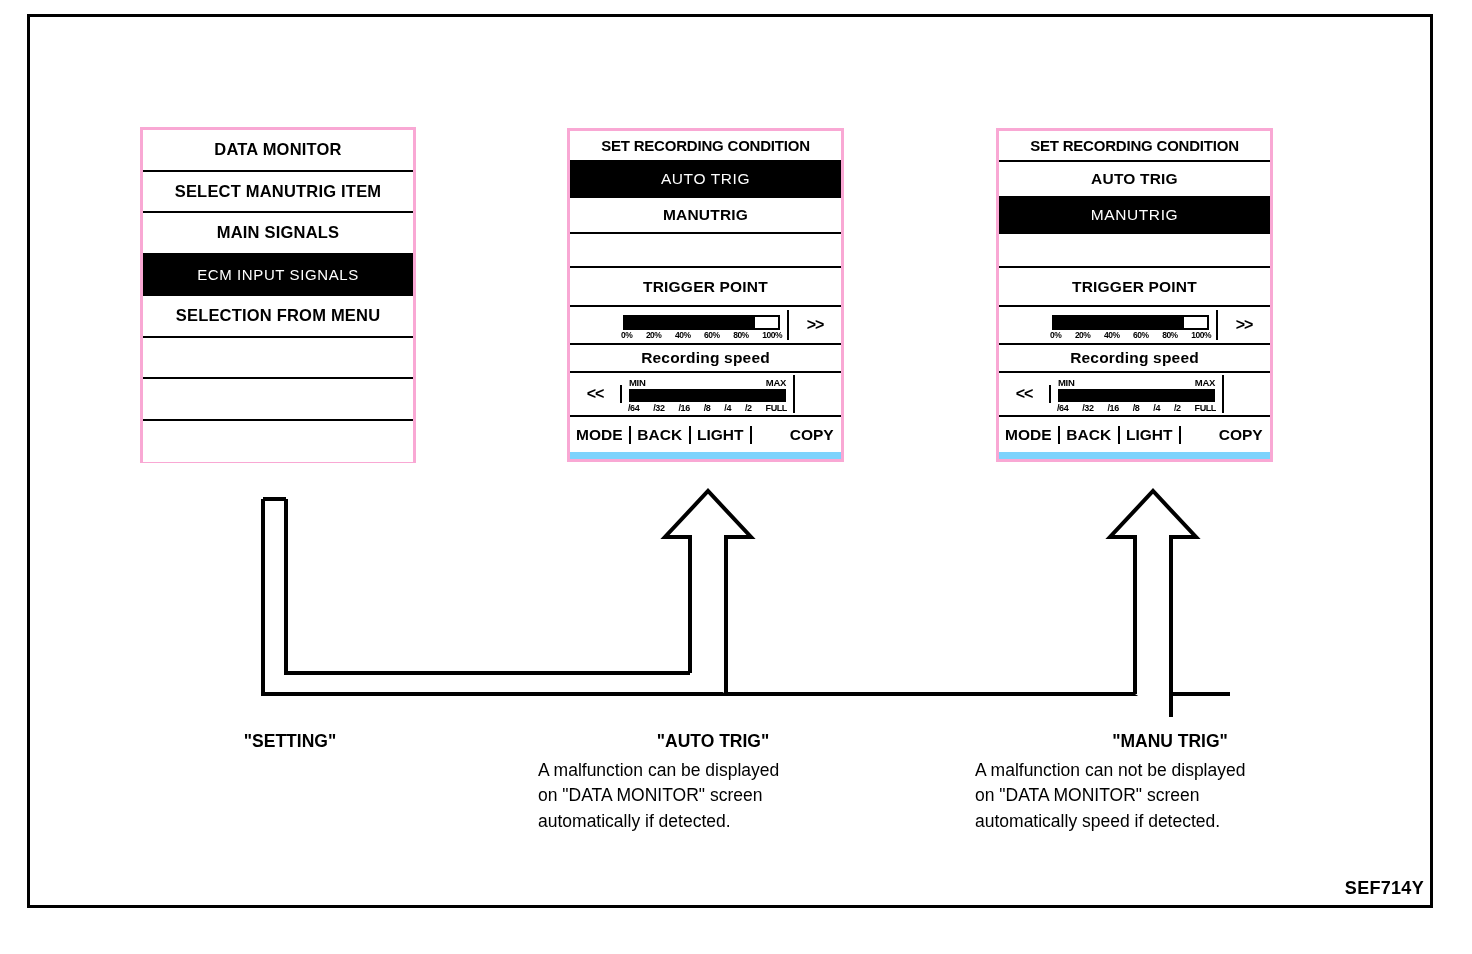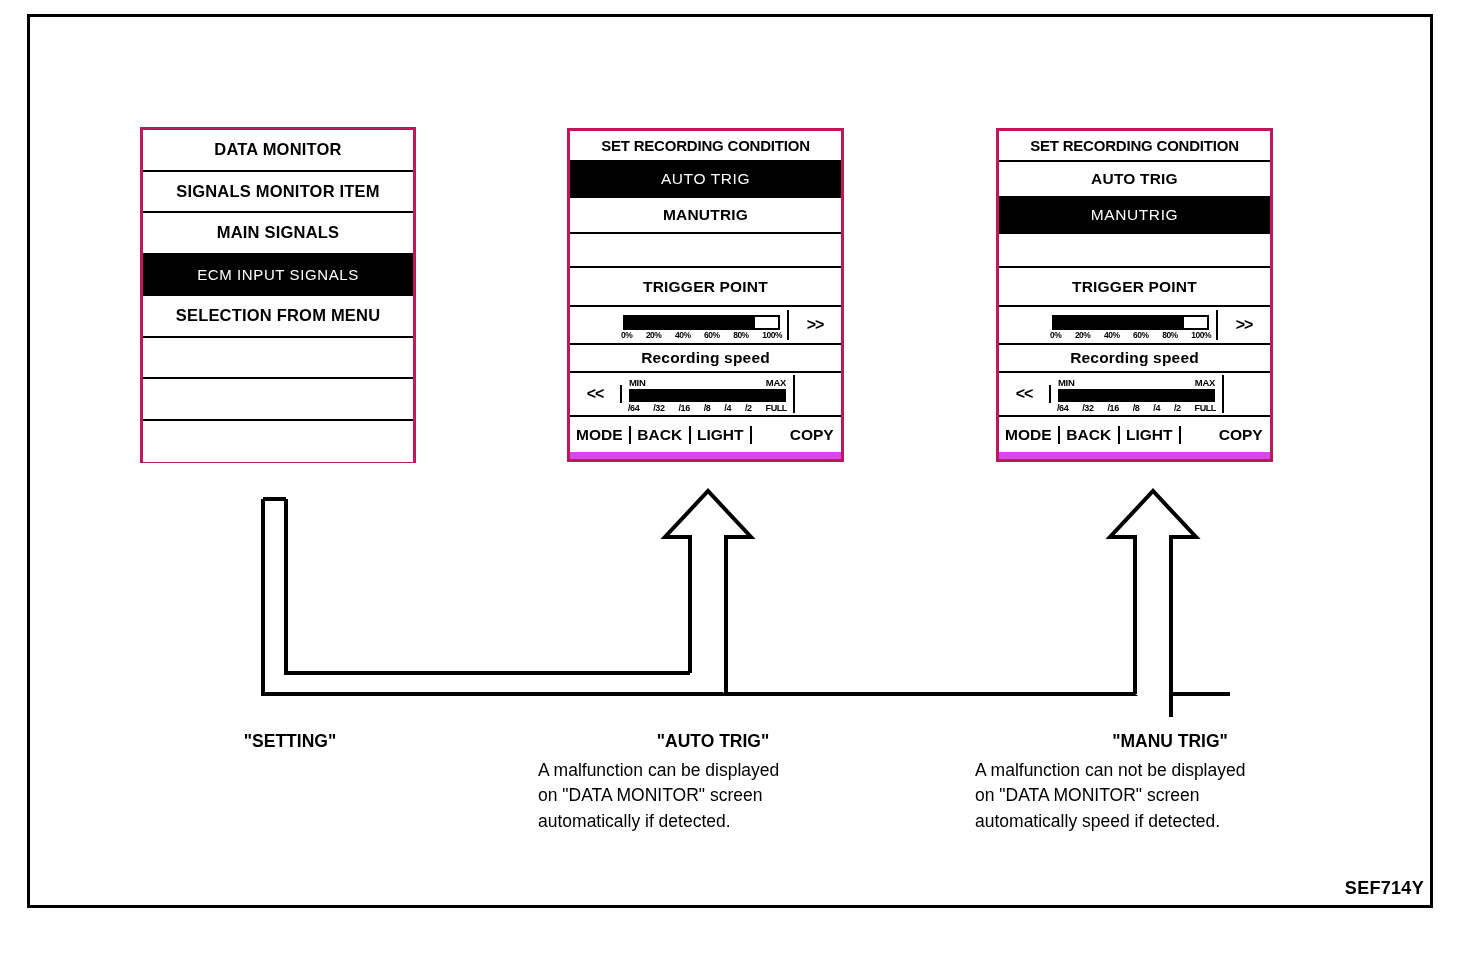--- a/index.html
+++ b/index.html
@@ -3,21 +3,21 @@
 <meta charset="utf-8">
 <style>
   html,body{margin:0;padding:0;background:#ffffff;}
   body{width:1472px;height:954px;position:relative;
        font-family:"Liberation Sans", sans-serif;color:#000;overflow:hidden;}
 
   #frame{position:absolute;left:27px;top:14px;width:1406px;height:894px;
          border:3px solid #000;box-sizing:border-box;background:#fff;}
 
   
-  .panel{position:absolute;border:3px solid #be185d;box-sizing:border-box;background:#d946ef;}
+  .panel{position:absolute;border:3px solid #f9a8d4;box-sizing:border-box;background:#7dd3fc;}
   .row{box-sizing:border-box;border-bottom:2px solid #000;display:flex;
        align-items:center;justify-content:center;background:#fff;overflow:hidden;}
   .row:last-child{border-bottom:none;}
   .row.inv{background:#000;color:#fff;}
   .row .lbl{font-weight:bold;letter-spacing:.2px;white-space:nowrap;}
   .row.inv .lbl{font-weight:normal;letter-spacing:.6px;}
 
   
   #panel-left{left:110px;top:110px;width:276px;height:336px;}
   #panel-left .row{height:41.5px;}
@@ -81,21 +81,21 @@
 </head>
 <body>
 
 <div id="frame">
 
   <div class="panel" id="panel-left">
     <div class="row">
       <span class="lbl">DATA MONITOR</span>
     </div>
     <div class="row">
-      <span class="lbl">SIGNALS MONITOR ITEM</span>
+      <span class="lbl">SELECT MANUTRIG ITEM</span>
     </div>
     <div class="row">
       <span class="lbl">MAIN SIGNALS</span>
     </div>
     <div class="row inv">
       <span class="lbl">ECM INPUT SIGNALS</span>
     </div>
     <div class="row">
       <span class="lbl">SELECTION FROM MENU</span>
     </div>

